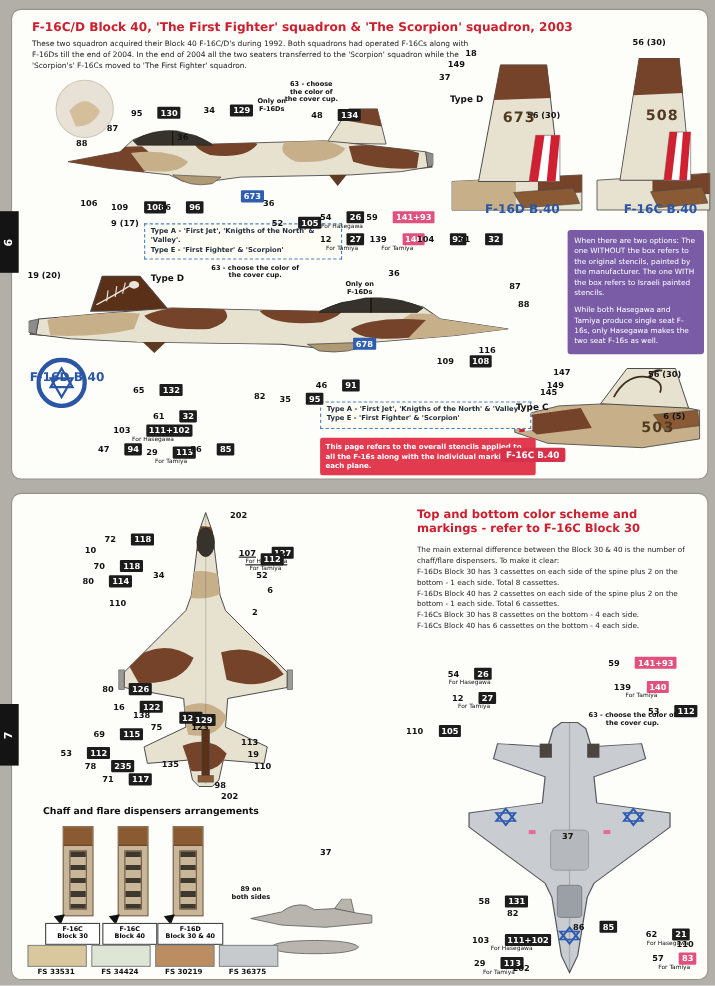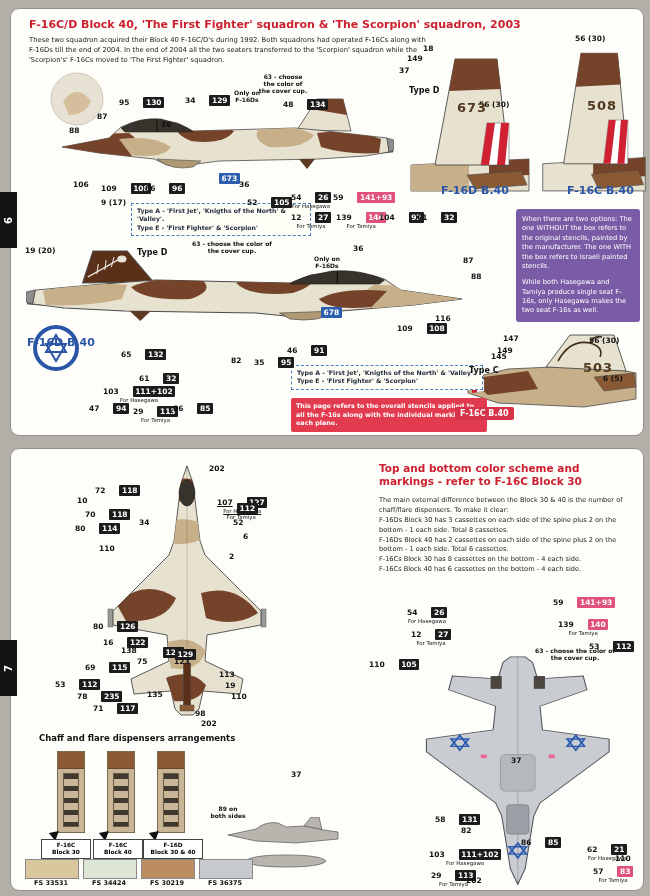--- a/index.html
+++ b/index.html
@@ -431,21 +431,21 @@
         </div>
         <div class="callout type-label" style="left: 458px; top: 358px;">Type C</div>
         <div class="callout" style="left: 592px; top: 366px;">
           <div class="row">
             <span class="part">6 (5)</span>
           </div>
         </div>
         <div class="callout red-box-label" style="left: 444px; top: 398px;">F-16C B.40</div>
         <div class="callout fin-num" style="left: 446px; top: 92px;">673</div>
         <div class="callout fin-num" style="left: 576px; top: 90px;">508</div>
-        <div class="callout fin-num" style="left: 572px; top: 352px; text-align: right;">503</div>
+        <div class="callout fin-num" style="left: 572px; top: 374px; text-align: right;">503</div>
       </div>
   </section>
 
   <section class="panel" id="panel2">
     <h2 class="p2-title">Top and bottom color scheme and markings - refer to F-16C Block 30</h2>
     <div class="p2-body">The main external difference between the Block 30 &amp; 40 is the number of chaff/flare dispensers. To make it clear:
 F-16Ds Block 30 has 3 cassettes on each side of the spine plus 2 on the bottom - 1 each side. Total 8 cassettes.
 F-16Ds Block 40 has 2 cassettes on each side of the spine plus 2 on the bottom - 1 each side. Total 6 cassettes.
 F-16Cs Block 30 has 8 cassettes on the bottom - 4 each side.
 F-16Cs Block 40 has 6 cassettes on the bottom - 4 each side.</div>

